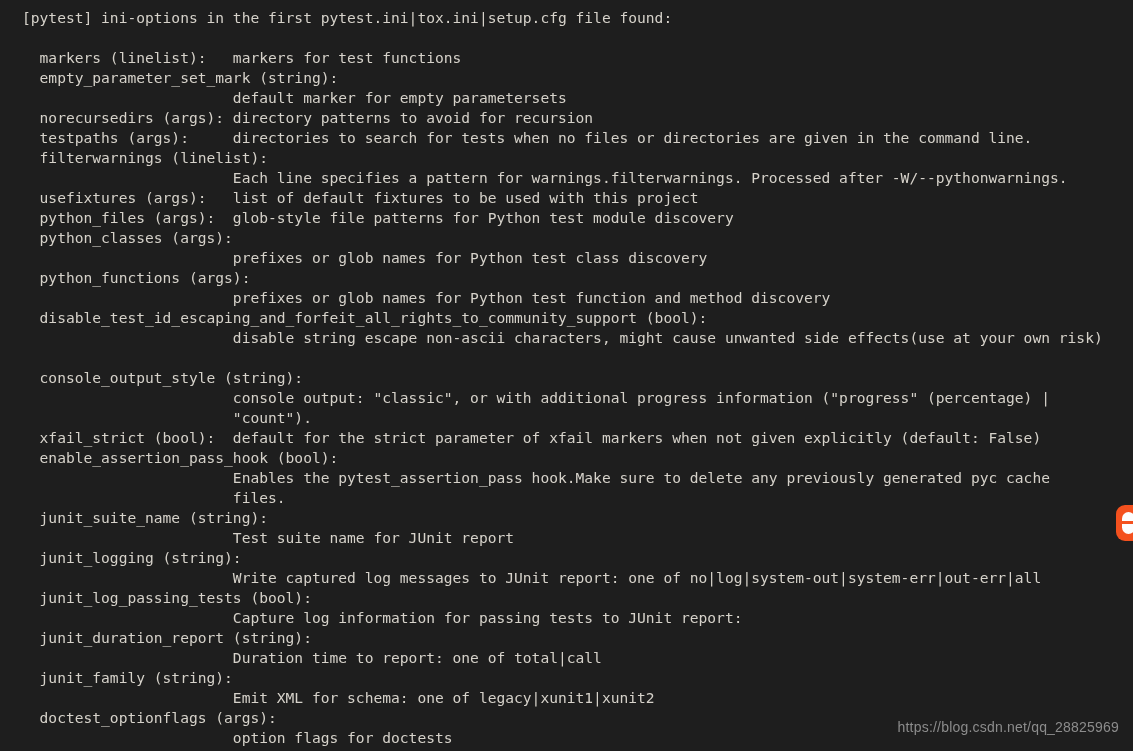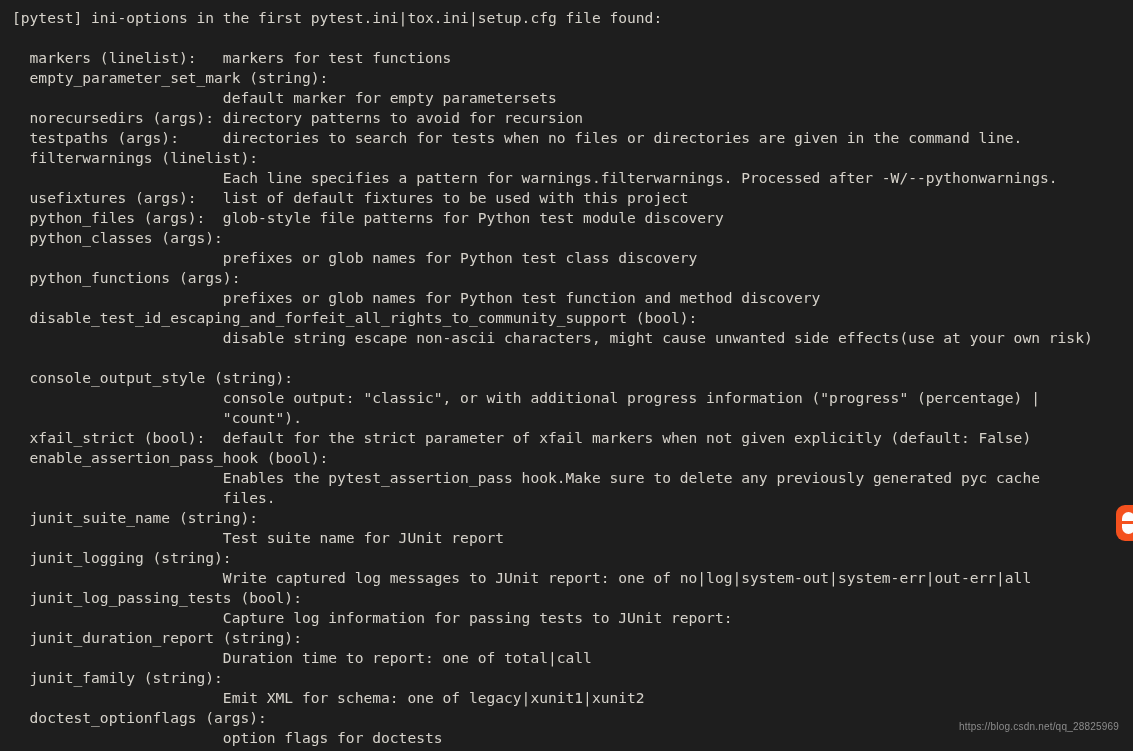--- a/index.html
+++ b/index.html
@@ -24,33 +24,33 @@
     position: absolute;
     left: 0;
     top: 0;
     padding: 8px 0 0 0;
     white-space: pre;
     letter-spacing: 0;
   }
   .line {
     display: block;
     height: 20px;
-    padding-left: 12px;
+    padding-left: 22px;
     white-space: pre;
     color: #d6d2ca;
   }
   .line.blank {
     color: transparent;
   }
   .watermark {
     position: absolute;
     right: 14px;
     bottom: 14px;
     font-family: "Liberation Sans", "DejaVu Sans", sans-serif;
-    font-size: 10px;
+    font-size: 14px;
     color: #8c8c8c;
     letter-spacing: 0.2px;
     white-space: nowrap;
     pointer-events: none;
   }
   .edge-icon {
     position: absolute;
     right: 0;
     top: 505px;
     width: 17px;

